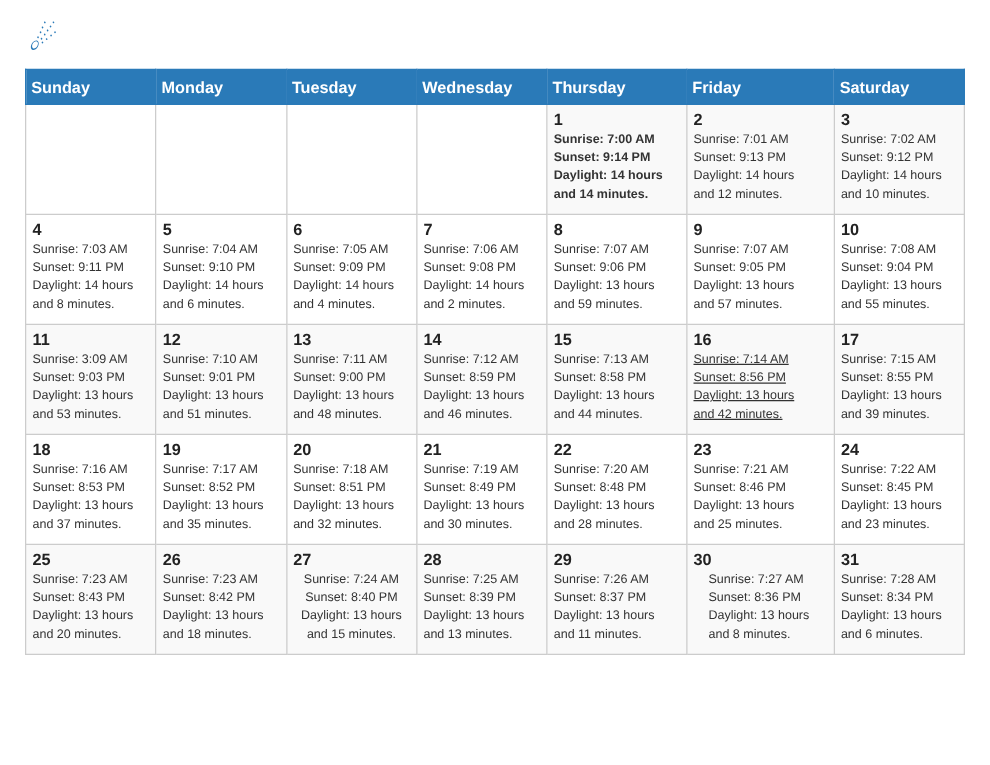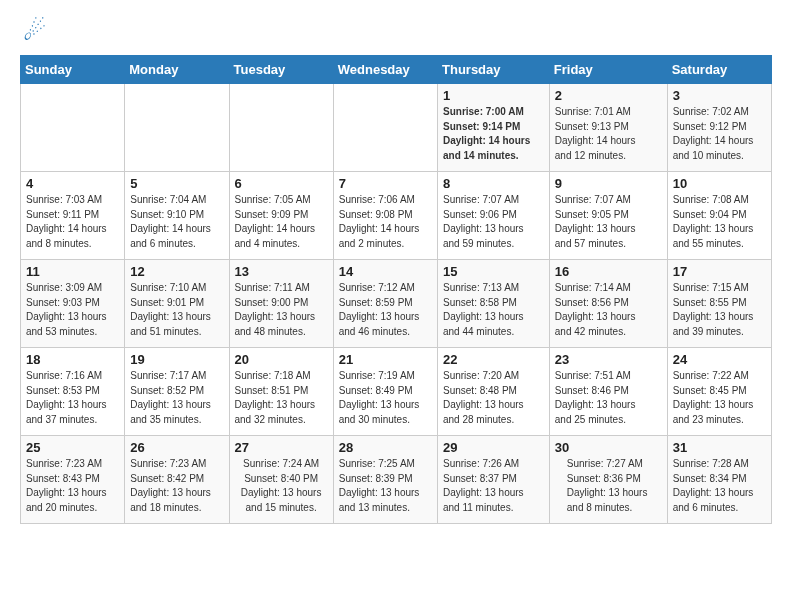--- a/index.html
+++ b/index.html
@@ -164,21 +164,21 @@
           </td>
           <td>
             <div class="day-num">15</div>
             <div class="day-info" style="white-space: pre-line;">Sunrise: 7:13 AM
 Sunset: 8:58 PM
 Daylight: 13 hours
 and 44 minutes.</div>
           </td>
           <td>
             <div class="day-num">16</div>
-            <div class="day-info" style="white-space: pre-line;">Sunrise: 7:14 AM
+            <div class="day-info" style="white-space: pre-line; text-decoration: underline;">Sunrise: 7:14 AM
 Sunset: 8:56 PM
 Daylight: 13 hours
 and 42 minutes.</div>
           </td>
           <td>
             <div class="day-num">17</div>
             <div class="day-info" style="white-space: pre-line;">Sunrise: 7:15 AM
 Sunset: 8:55 PM
 Daylight: 13 hours
 and 39 minutes.</div>
@@ -215,21 +215,21 @@
           </td>
           <td>
             <div class="day-num">22</div>
             <div class="day-info" style="white-space: pre-line;">Sunrise: 7:20 AM
 Sunset: 8:48 PM
 Daylight: 13 hours
 and 28 minutes.</div>
           </td>
           <td>
             <div class="day-num">23</div>
-            <div class="day-info" style="white-space: pre-line;">Sunrise: 7:51 AM
+            <div class="day-info" style="white-space: pre-line;">Sunrise: 7:21 AM
 Sunset: 8:46 PM
 Daylight: 13 hours
 and 25 minutes.</div>
           </td>
           <td>
             <div class="day-num">24</div>
             <div class="day-info" style="white-space: pre-line;">Sunrise: 7:22 AM
 Sunset: 8:45 PM
 Daylight: 13 hours
 and 23 minutes.</div>

